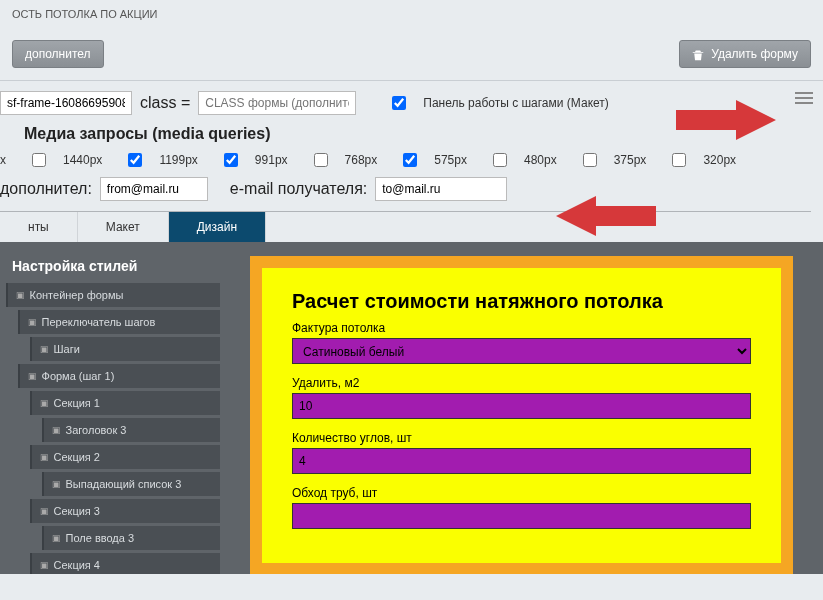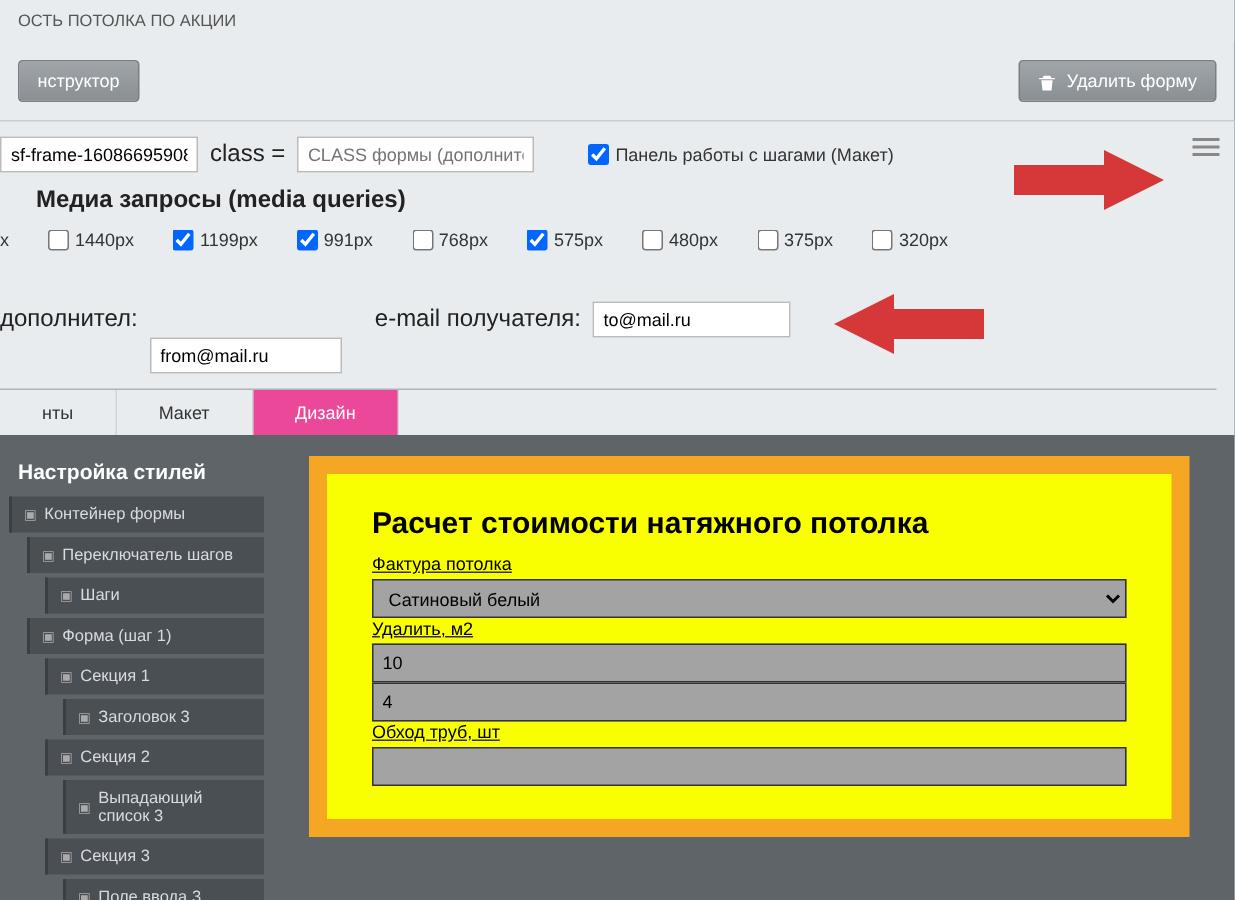--- a/index.html
+++ b/index.html
@@ -10,62 +10,62 @@
 .toolbar-row { padding: 12px; display: flex; justify-content: space-between; align-items: center; }
 .btn { background: linear-gradient(#a0a5aa, #8a8f94); color: #fff; border: 1px solid #7a7f84; border-radius: 3px; padding: 6px 12px; font-size: 12px; cursor: pointer; }
 .btn-icon { display: inline-block; width: 12px; height: 12px; vertical-align: middle; margin-right: 4px; }
 
 .config-panel { background: #e8ecef; padding: 10px 12px 0 0; border-top: 1px solid #c9ced3; position: relative; }
 .config-row { display: flex; align-items: center; gap: 8px; margin-bottom: 10px; flex-wrap: wrap; }
 .input-text { border: 1px solid #bbb; padding: 4px 6px; font-size: 12px; height: 24px; }
 .plain-text { font-size: 16px; color: #222; }
 .bold { font-weight: bold; padding-left: 24px; }
 
-.checkbox-item { display: flex; align-items: flex-end; gap: 4px; margin-right: 18px; }
+.checkbox-item { display: flex; align-items: flex-end; gap: 17px; margin-right: 18px; }
 .checkbox-item input[type="checkbox"] { width: 14px; height: 14px; accent-color: #0066ff; }
 .checkbox-item label { font-size: 12px; }
 
 .hamburger { position: absolute; right: 10px; top: 8px; cursor: pointer; }
 .hamburger div { width: 18px; height: 2px; background: #888; margin: 3px 0; }
 
 .arrow-right { position: absolute; left: 676px; top: 100px; }
 .arrow-left { position: absolute; left: 556px; top: 196px; }
 
 .tabs { display: flex; border-top: 1px solid #b0b4b8; background: #e8ecef; }
 .tab { padding: 8px 28px; font-size: 12px; color: #333; cursor: pointer; border-right: 1px solid #d0d4d8; }
-.tab.active { background: #ec4899; color: #fff; }
+.tab.active { background: #0c4a6e; color: #fff; }
 
 .editor-area { display: flex; background: #5f6469; height: 332px; }
-.sidebar { width: 176px; background: #5f6469; padding: 10px 0; overflow-y: auto; }
+.sidebar { width: 220px; background: #5f6469; padding: 10px 0; overflow-y: auto; }
 .sidebar-title { color: #fff; font-size: 14px; font-weight: bold; padding: 6px 12px; margin-bottom: 2px; }
 .tree-item { background: #4a4f54; color: #d8dcdf; padding: 6px 8px; margin: 3px 0 3px 6px; font-size: 11px; border-left: 2px solid #3a3f44; cursor: pointer; display: flex; align-items: center; }
 .tree-item.l1 { margin-left: 6px; }
 .tree-item.l2 { margin-left: 18px; }
 .tree-item.l3 { margin-left: 30px; }
 .tree-icon { font-size: 9px; margin-right: 5px; color: #aaa; }
 
 .preview-wrap { flex: 1; padding: 14px 30px 0 30px; overflow: hidden; }
 .preview-frame { background: #f5a623; padding: 12px; }
 .preview-inner { background: #faff00; padding: 22px 30px; }
 .preview-title { font-size: 20px; font-weight: bold; color: #000; margin-bottom: 8px; }
-.form-group { margin-bottom: 0; text-decoration: underline; }
+.form-group { margin-bottom: 12px; }
 .form-label { font-size: 12px; color: #000; margin-bottom: 3px; display: block; }
-.form-control { width: 100%; border: 1px solid #333; padding: 5px 6px; font-size: 12px; background: #a3a3a3; }
+.form-control { width: 100%; border: 1px solid #333; padding: 5px 6px; font-size: 12px; background: #a21caf; }
 select.form-control { height: 26px; }
 </style>
 </head>
 <body>
 
 <div class="top-header">
   <span>ОСТЬ ПОТОЛКА ПО АКЦИИ</span>
 </div>
 
 <div class="toolbar-row">
   <button class="btn">
-    <span>нструктор</span>
+    <span>дополнител</span>
   </button>
   <button class="btn">
     <span class="btn-icon">
       <svg viewBox="0 0 16 16" fill="#fff">
           <path d="M5 2h6l1 2h3v1H1V4h3l1-2zm-2 4h10l-1 9H4L3 6z"></path>
         </svg>
     </span>
     <span>Удалить форму</span>
   </button>
 </div>
@@ -126,21 +126,21 @@
         <label>375px</label>
       </div>
       <div class="checkbox-item">
         <input type="checkbox" style="">
         <label>320px</label>
       </div>
     </div>
 
   <div class="config-row">
     <span class="plain-text">дополнител:</span>
-    <input class="input-text" style="width: 128px; margin-top: 48px;" value="from@mail.ru">
+    <input class="input-text" style="width: 108px;" value="from@mail.ru">
     <span style="width:6px"></span>
     <span class="plain-text">e-mail получателя:</span>
     <input class="input-text" style="width: 132px;" value="to@mail.ru">
   </div>
 
   <div class="tabs" id="tabs">
       <div class="tab">нты</div>
       <div class="tab">Макет</div>
       <div class="tab active">Дизайн</div>
     </div>
@@ -196,21 +196,21 @@
         </div>
       </div>
   </div>
   <div class="preview-wrap">
     <div class="preview-frame">
       <div class="preview-inner">
         <div class="preview-title">Расчет стоимости натяжного потолка</div>
         <div id="form-fields">
             <div class="form-group"><label class="form-label">Фактура потолка</label><select class="form-control"><option>Сатиновый белый</option></select></div>
             <div class="form-group"><label class="form-label">Удалить, м2</label><input class="form-control" value="10" style=""></div>
-            <div class="form-group"><input class="form-control" value="4" style=""></div>
+            <div class="form-group"><label class="form-label">Количество углов, шт</label><input class="form-control" value="4" style=""></div>
             <div class="form-group"><label class="form-label">Обход труб, шт</label><input class="form-control" style=""></div>
           </div>
       </div>
     </div>
   </div>
 </div>
 
 <svg class="arrow-right" width="100" height="40">
   <polygon points="0,10 60,10 60,0 100,20 60,40 60,30 0,30" fill="#d6383a"></polygon>
 </svg>

